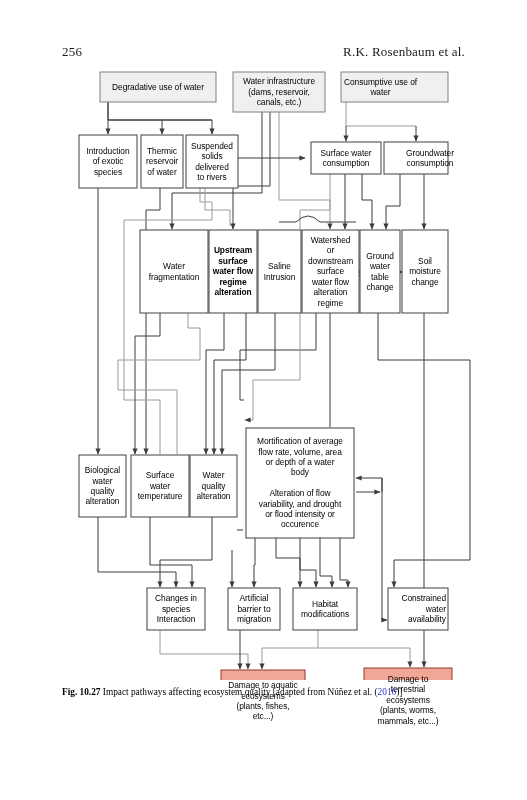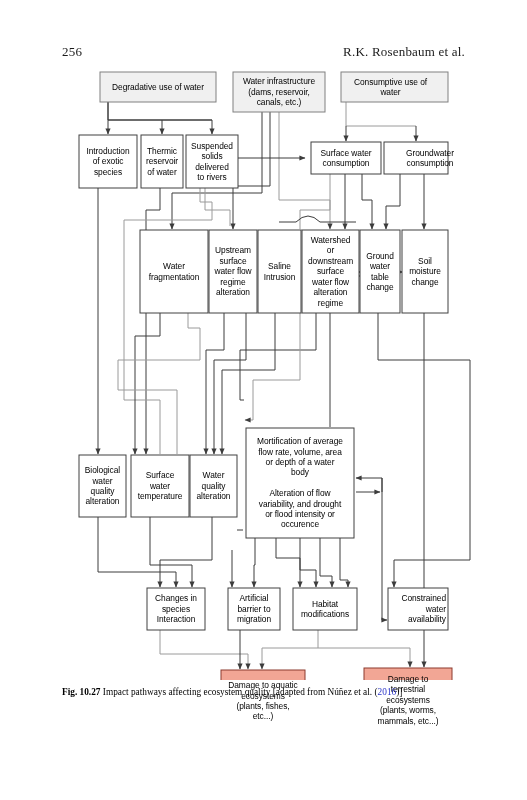--- a/index.html
+++ b/index.html
@@ -158,21 +158,21 @@
 
     <div id="labels">
         <div class="boxlabel" style="left: 100px; top: 12px; width: 116px; height: 30px;">
           <span style="white-space: pre-line;">Degradative use of water</span>
         </div>
         <div class="boxlabel" style="left: 233px; top: 12px; width: 92px; height: 40px;">
           <span style="white-space: pre-line;">Water infrastructure
 (dams, reservoir,
 canals, etc.)</span>
         </div>
-        <div class="boxlabel" style="left: 341px; top: 12px; width: 99px; height: 30px;">
+        <div class="boxlabel" style="left: 331px; top: 12px; width: 99px; height: 30px;">
           <span style="white-space: pre-line;">Consumptive use of
 water</span>
         </div>
         <div class="boxlabel" style="left: 79px; top: 75px; width: 58px; height: 53px;">
           <span style="white-space: pre-line;">Introduction
 of exotic
 species</span>
         </div>
         <div class="boxlabel" style="left: 141px; top: 75px; width: 42px; height: 53px;">
           <span style="white-space: pre-line;">Thermic
@@ -190,21 +190,21 @@
 consumption</span>
         </div>
         <div class="boxlabel" style="left: 384px; top: 82px; width: 64px; height: 32px;">
           <span style="white-space: pre-line; padding-left: 28px;">Groundwater
 consumption</span>
         </div>
         <div class="boxlabel" style="left: 140px; top: 170px; width: 68px; height: 83px;">
           <span style="white-space: pre-line;">Water
 fragmentation</span>
         </div>
-        <div class="boxlabel" style="left: 209px; top: 170px; width: 48px; height: 83px;">
+        <div class="boxlabel" style="left: 209px; top: 170px; width: 48px; height: 83px; font-weight: bold;">
           <span style="white-space: pre-line;">Upstream
 surface
 water flow
 regime
 alteration</span>
         </div>
         <div class="boxlabel" style="left: 258px; top: 170px; width: 43px; height: 83px;">
           <span style="white-space: pre-line;">Saline
 Intrusion</span>
         </div>

